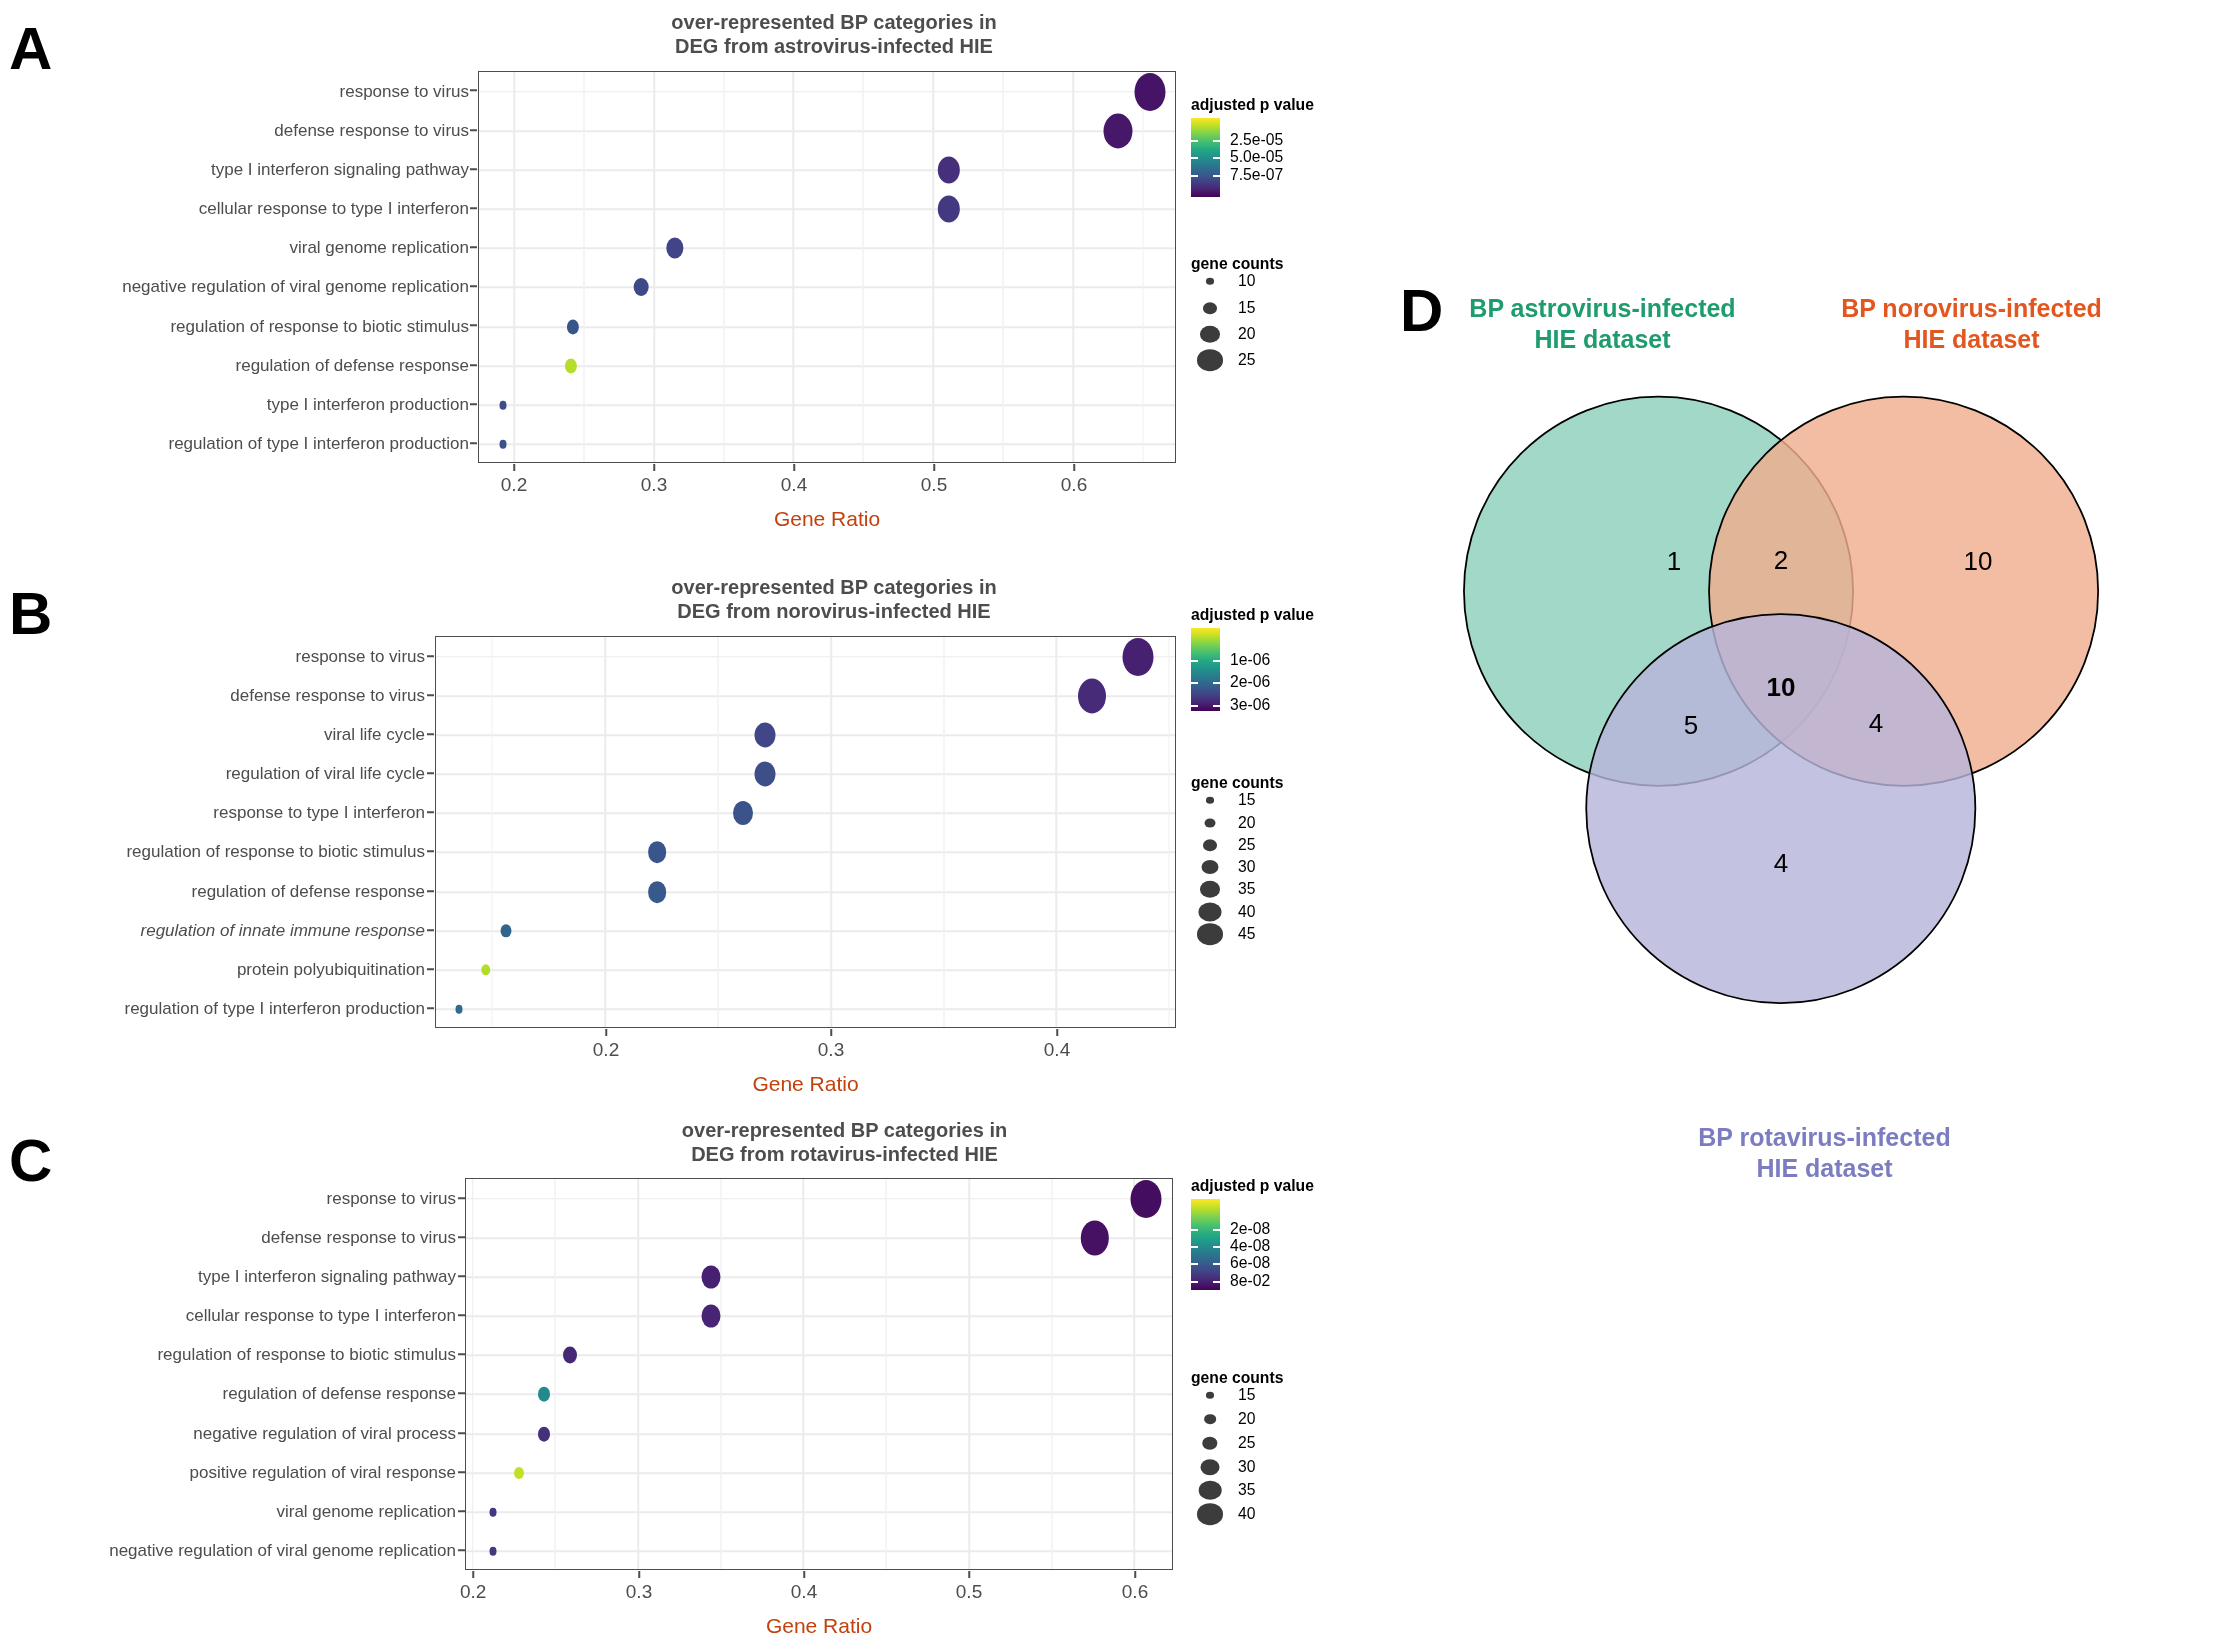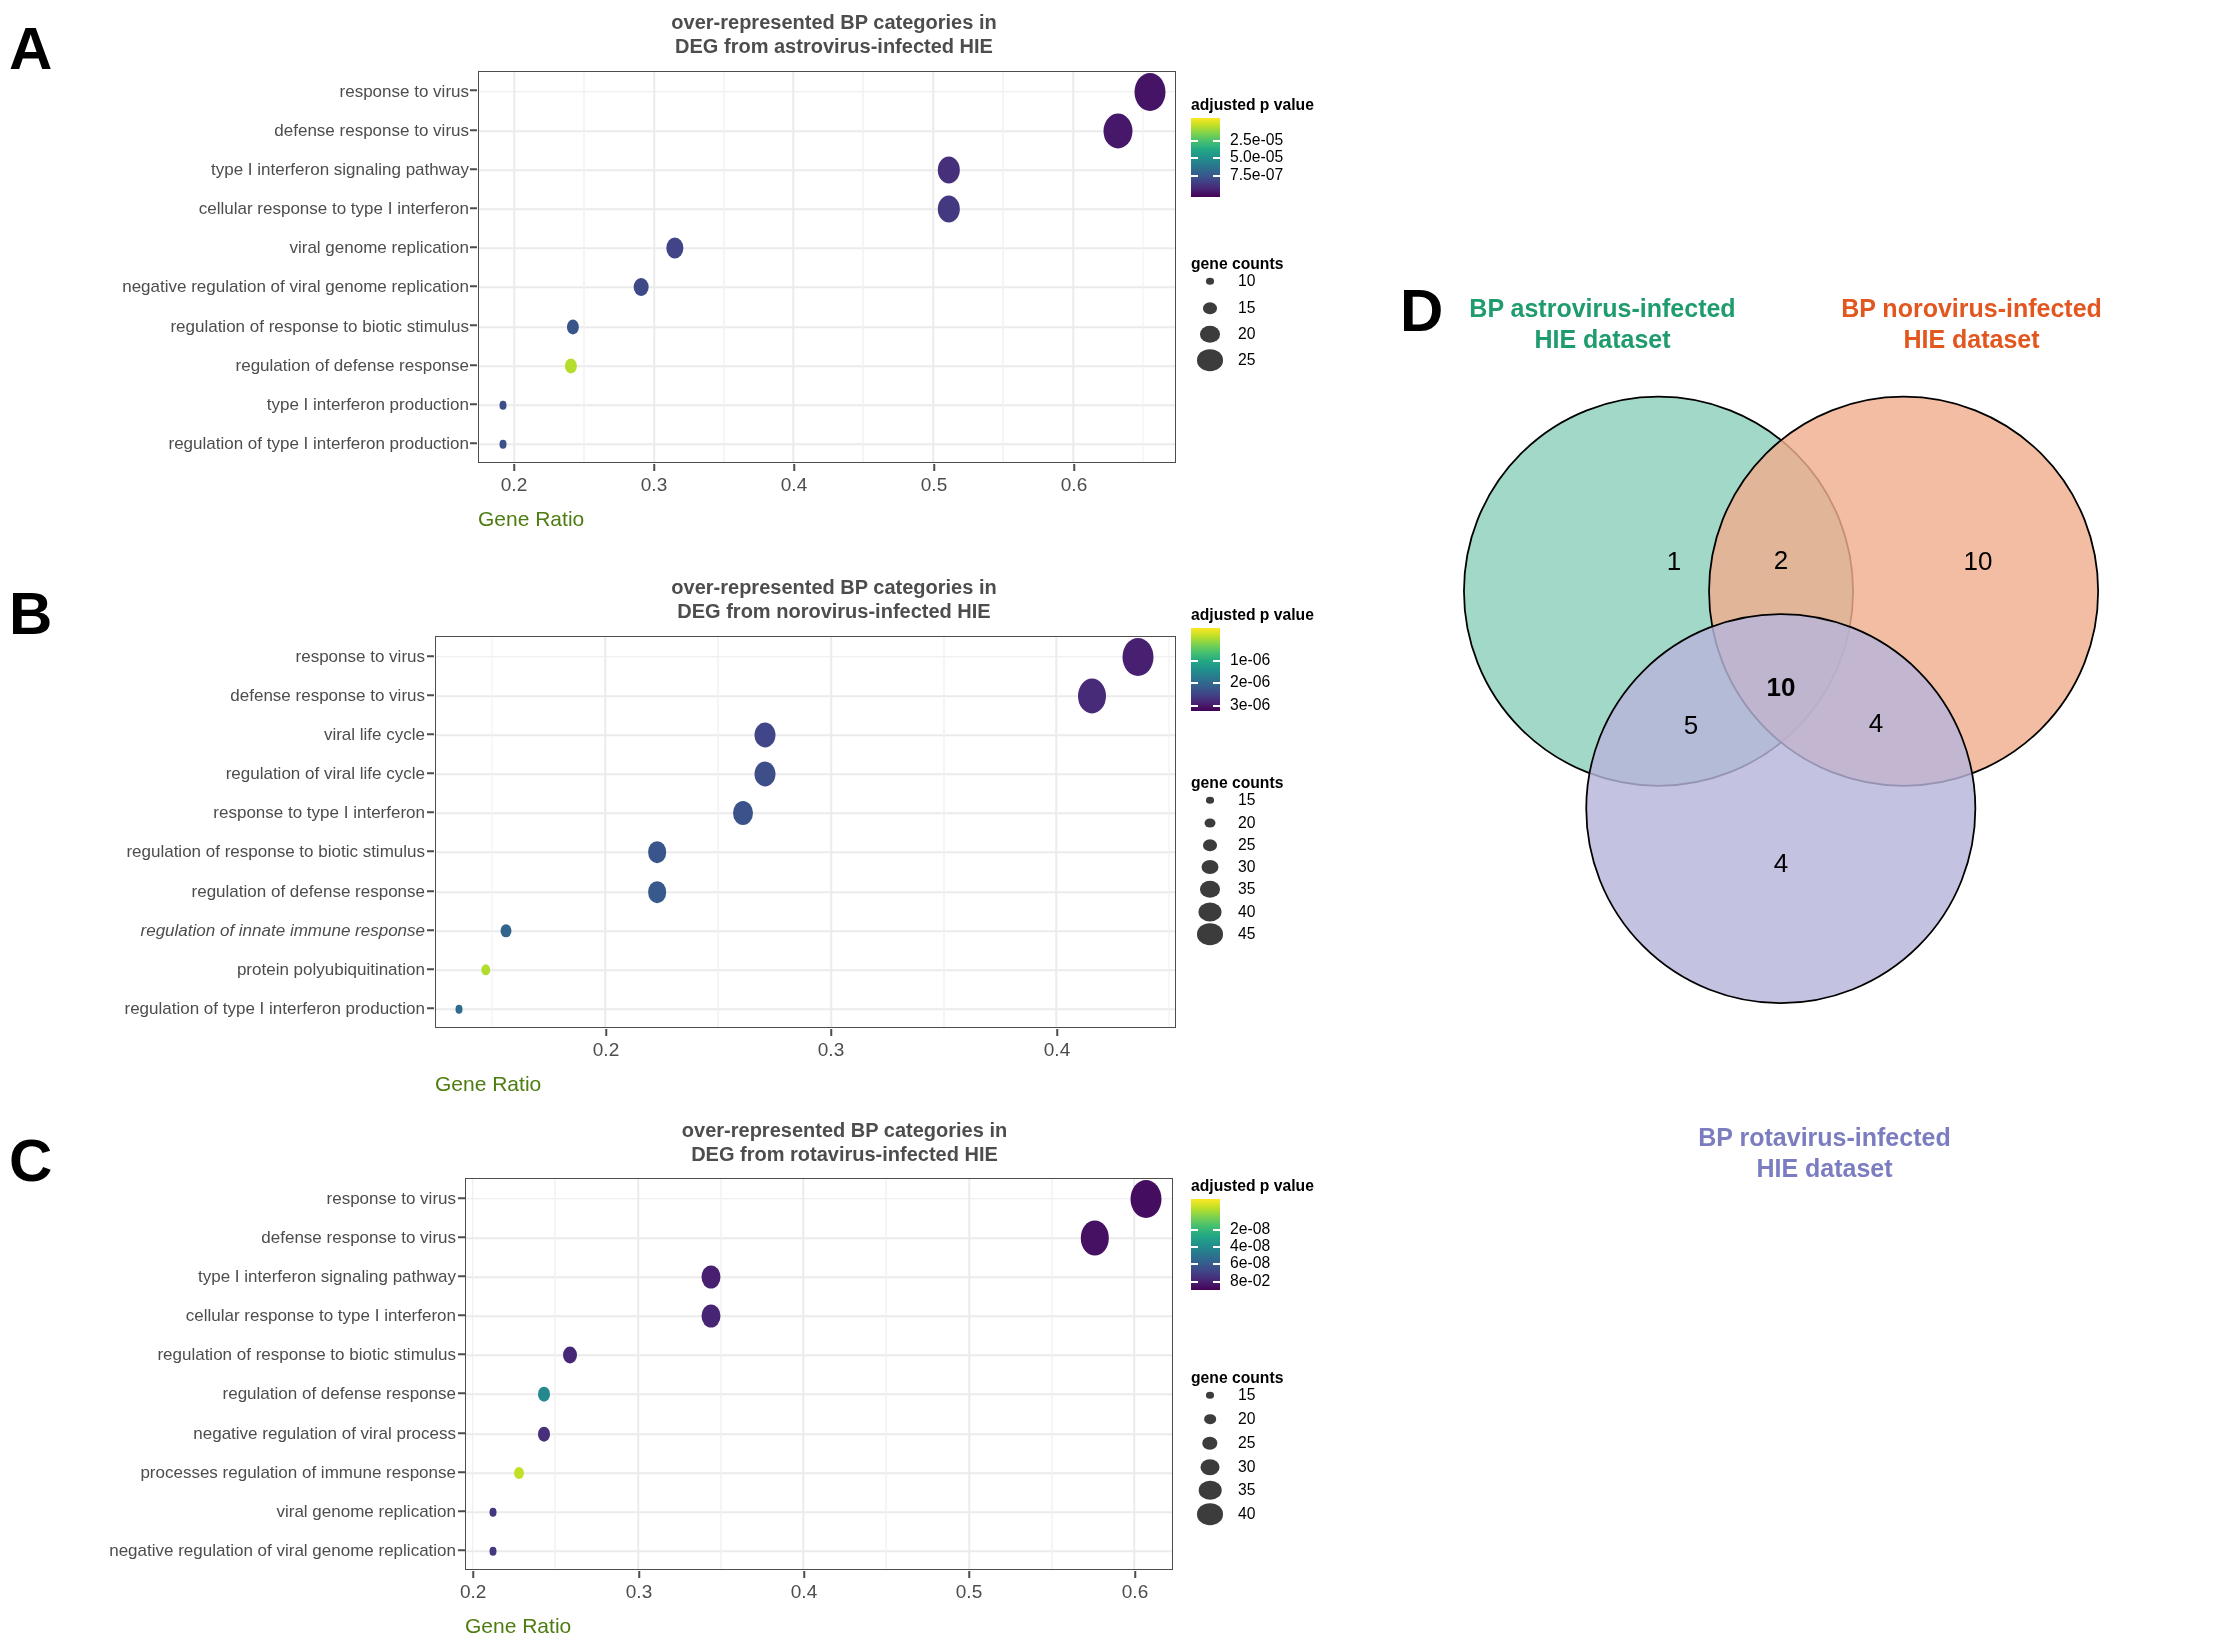--- a/index.html
+++ b/index.html
@@ -89,21 +89,22 @@
     position: absolute;
     font-size: 19px;
     color: #4d4d4d;
     transform: translateX(-50%);
     top: 10px;
     white-space: nowrap;
   }
   .dp-xaxis-title {
     position: absolute;
     font-size: 21px;
-    color: #4d7c0f;
+    color: #c2410c;
+    text-align: center;
     white-space: nowrap;
   }
 
   
   .legend { position: absolute; }
   .legend-title {
     font-size: 15.7px;
     font-weight: bold;
     color: #000;
     margin-bottom: 4px;
@@ -373,21 +374,21 @@
     <div class="dp-title" style="left: 506px; top: 1118px; width: 677px;">over-represented BP categories in
 DEG from rotavirus-infected HIE</div>
     <div class="dp-ylabels" style="left: 0px; top: 1178px; width: 456px; height: 392px;">
       <div class="dp-ylabel" style="top: 19.6px;">response to virus</div>
       <div class="dp-ylabel" style="top: 59px;">defense response to virus</div>
       <div class="dp-ylabel" style="top: 98px;">type I interferon signaling pathway</div>
       <div class="dp-ylabel" style="top: 137px;">cellular response to type I interferon</div>
       <div class="dp-ylabel" style="top: 176px;">regulation of response to biotic stimulus</div>
       <div class="dp-ylabel" style="top: 215px;">regulation of defense response</div>
       <div class="dp-ylabel" style="top: 255px;">negative regulation of viral process</div>
-      <div class="dp-ylabel" style="top: 294px;">processes regulation of immune response</div>
+      <div class="dp-ylabel" style="top: 294px;">positive regulation of viral response</div>
       <div class="dp-ylabel" style="top: 333px;">viral genome replication</div>
       <div class="dp-ylabel" style="top: 372px;">negative regulation of viral genome replication</div>
     </div>
     <div class="dp-ytick" style="left: 458px; top: 1198px;"></div>
     <div class="dp-ytick" style="left: 458px; top: 1237px;"></div>
     <div class="dp-ytick" style="left: 458px; top: 1276px;"></div>
     <div class="dp-ytick" style="left: 458px; top: 1315px;"></div>
     <div class="dp-ytick" style="left: 458px; top: 1354px;"></div>
     <div class="dp-ytick" style="left: 458px; top: 1393px;"></div>
     <div class="dp-ytick" style="left: 458px; top: 1433px;"></div>

